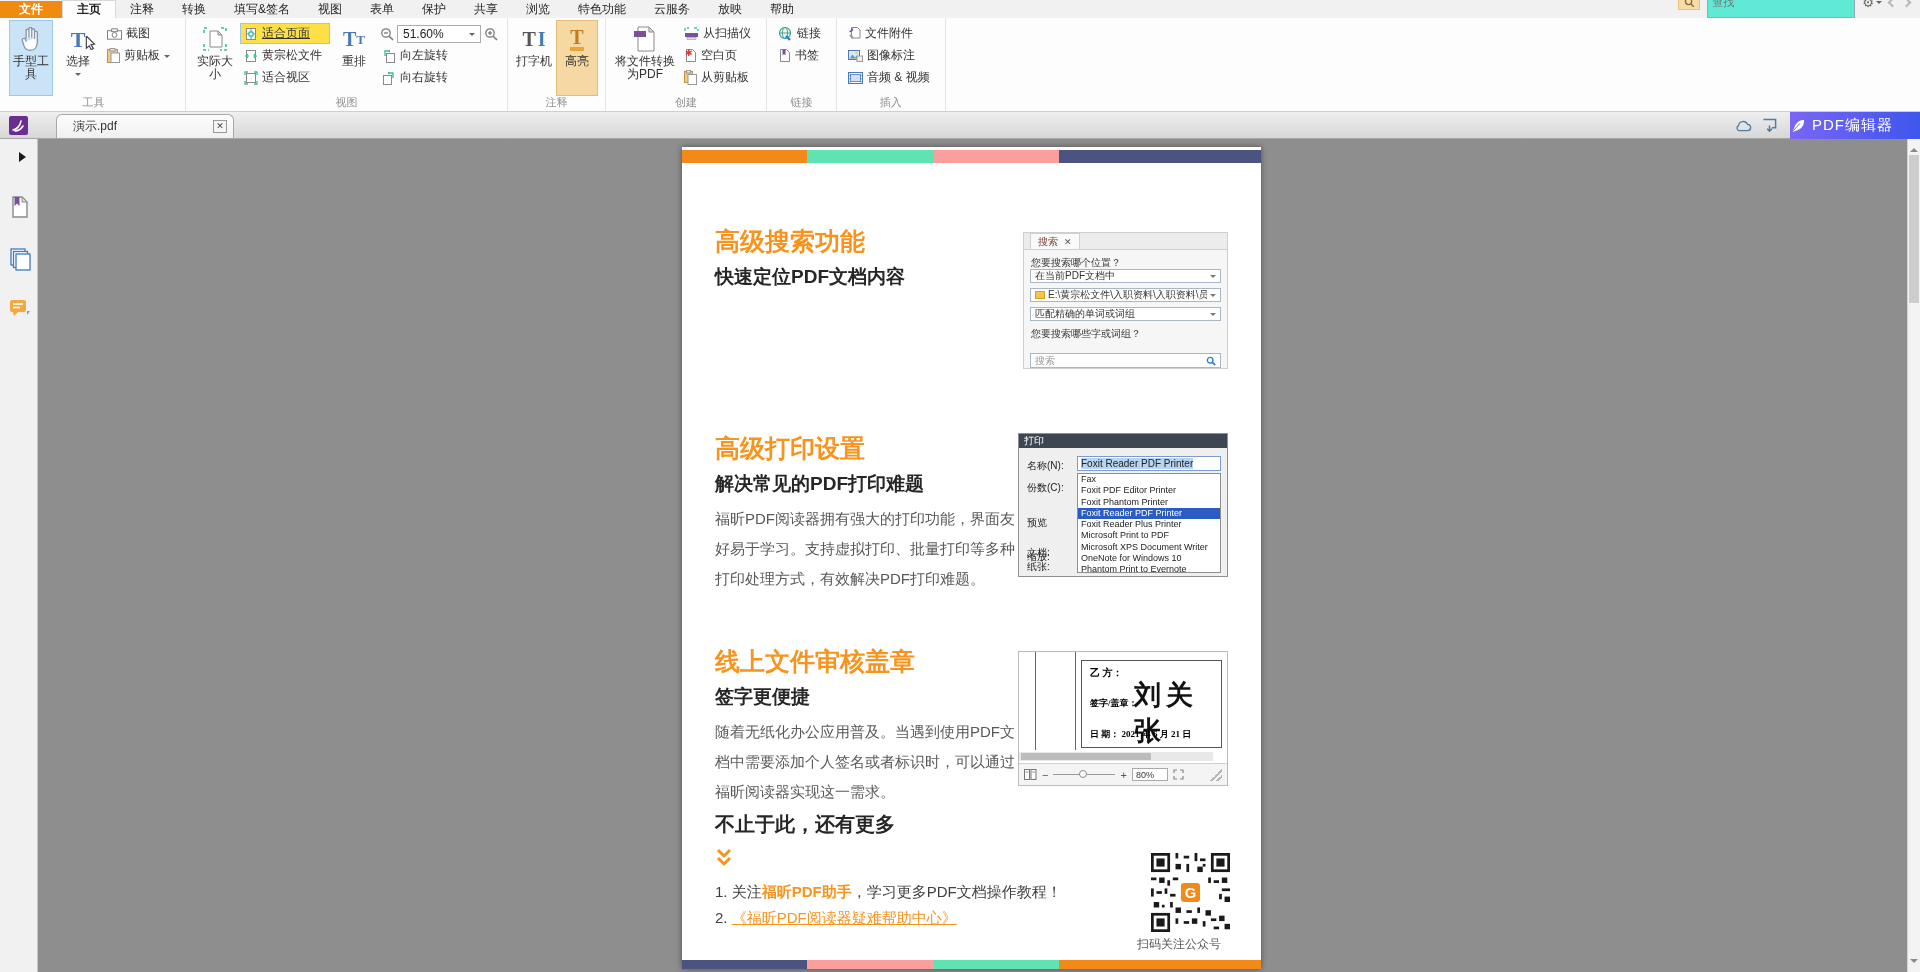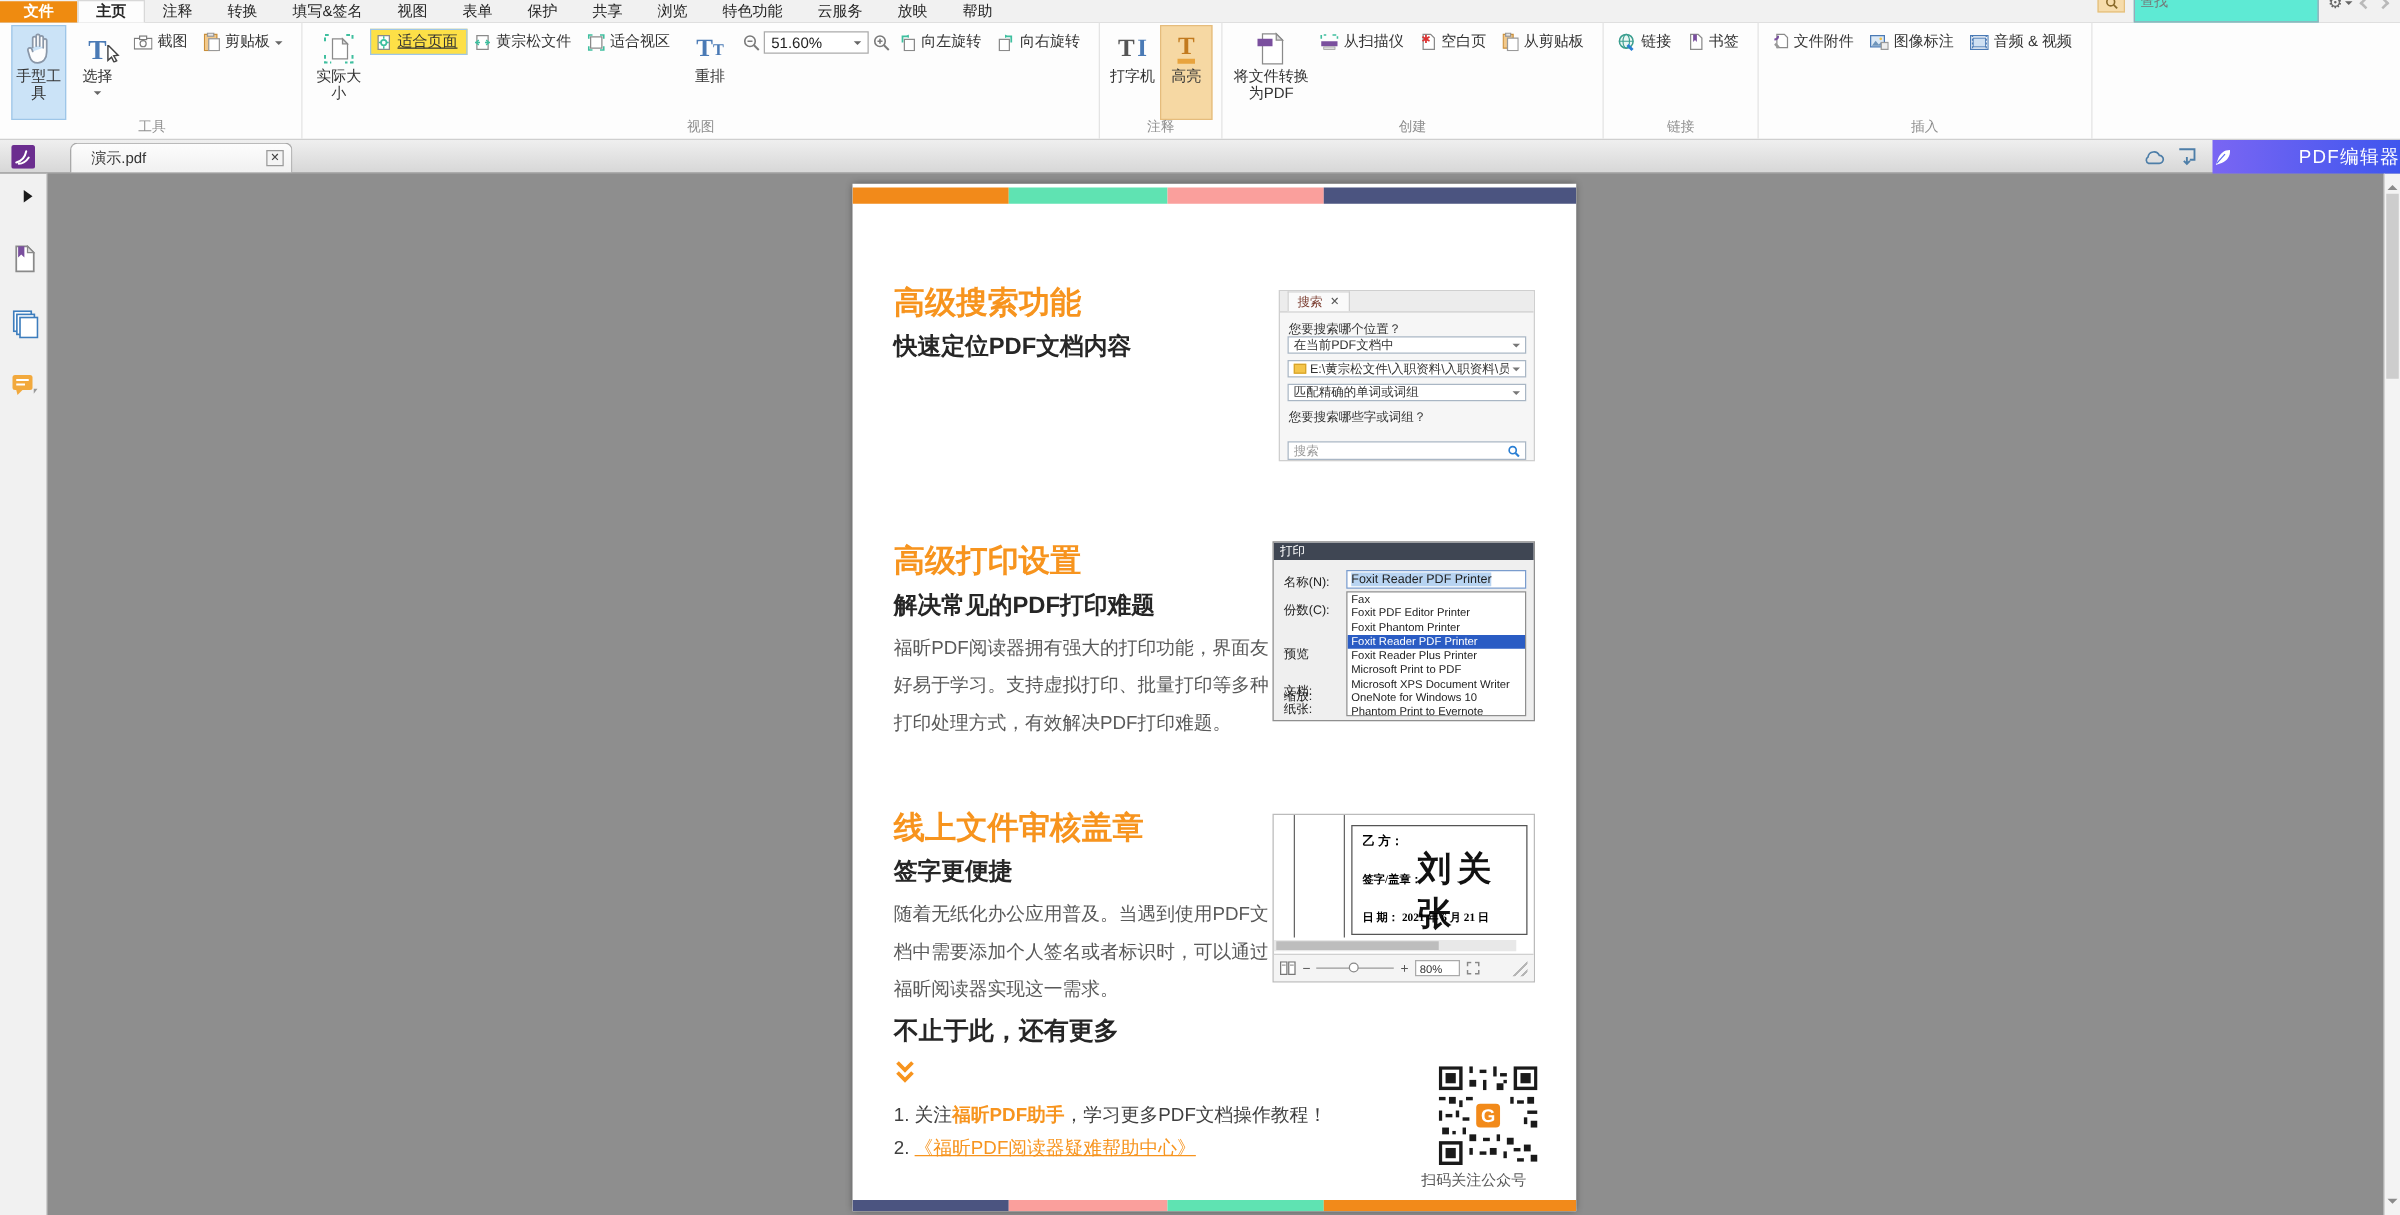--- a/index.html
+++ b/index.html
@@ -24,39 +24,39 @@
   
   .ribbon { height:94px; background:#fdfdfd; border-bottom:1px solid #cfcfcf; display:flex; padding-left:2px; }
   .rgroup { display:flex; flex-direction:column; border-right:1px solid #e4e4e4; padding:2px 7px 0 7px; }
   .rgroup-body { flex:1; display:flex; align-items:stretch; gap:3px; }
   .rgroup-label { height:15px; text-align:center; font-size:11px; color:#8f8f8f; line-height:13px; }
   .btn-big { width:42px; display:flex; flex-direction:column; align-items:center; padding-top:3px; gap:1px;
     font-size:12px; line-height:13px; text-align:center; color:#333; border:1px solid transparent; }
   .btn-big .bicon { height:30px; display:flex; align-items:center; justify-content:center; }
   .btn-big.sel-blue { background:#cbe3f7; border-color:#9ec6e8; }
   .btn-big.sel-tan  { background:#f6d8a3; border-color:#e5bc7c; }
-  .btn-col { display:flex; flex-direction:row; gap:1px; padding-top:3px; }
+  .btn-col { display:flex; flex-direction:column; gap:1px; padding-top:3px; }
   .btn-small { height:21px; display:flex; align-items:center; gap:4px; padding:0 7px 0 3px; font-size:12px; color:#333; border:1px solid transparent; white-space:nowrap; }
   .btn-small.sel-blue { background:#fde047; border-color:#9ec6e8;text-decoration:underline; }
   .zoomrow { height:21px; display:flex; align-items:center; gap:3px; padding:0 2px; }
   .zoombox { width:84px; height:18px; border:1px solid #ababab; background:#fff; display:flex; align-items:center; padding:0 5px; font-size:12px; color:#222; }
   .zoombox .caret { margin-left:auto; }
   .glyphT { font-weight:bold; font-family:"Liberation Serif","DejaVu Serif",serif; }
 
   
   .tabbar { height:27px; background:linear-gradient(#efefef,#d7d7d7); border-bottom:1px solid #a6a6a6; display:flex; align-items:flex-end; position:relative; }
   .foxlogo { position:absolute; left:9px; top:4px; }
   .doctab { margin-left:56px; width:178px; height:24px; background:linear-gradient(#fdfdfd,#f0f0f0); border:1px solid #a9a9a9; border-bottom:none;
     border-radius:6px 6px 0 0; display:flex; align-items:center; font-size:12px; color:#333; padding:0 6px 0 16px; }
   .doctab .title { flex:1; }
   .tabclose { width:14px; height:13px; border:1px solid #9a9a9a; background:#f4f4f4; color:#444; font-size:9px; line-height:11px; text-align:center; }
   .tab-right { position:absolute; right:0; top:0; height:27px; display:flex; align-items:center; }
   .tr-icon { width:26px; height:20px; display:flex; align-items:center; justify-content:center; }
-  .editor-btn { width:150px; height:27px; margin-left:8px; background:linear-gradient(90deg,#7a66f3,#3e56ee); color:#fff;
-    display:flex; align-items:center; justify-content:space-between; gap:6px; font-size:15px; letter-spacing:1px; }
+  .editor-btn { width:130px; height:27px; margin-left:8px; background:linear-gradient(90deg,#7a66f3,#3e56ee); color:#fff;
+    display:flex; align-items:center; justify-content:flex-start; gap:6px; font-size:15px; letter-spacing:1px; }
 
   
   .workspace { height:833px; display:flex; }
   .rail { width:38px; background:#f1f1f1; border-right:1px solid #c3c3c3; position:relative; }
   .rail .expand { position:absolute; top:13px; left:19px; width:0; height:0; border:5px solid transparent; border-left:7px solid #1a1a1a; }
   .rail-ic { position:absolute; left:9px; }
   .docarea { flex:1; position:relative; background:#8e8e8e; overflow:hidden; }
   .vscroll { width:13px; background:#f3f3f3; border-left:1px solid #d4d4d4; position:relative; }
   .vs-arrow { position:absolute; left:2px; width:0; height:0; border:4px solid transparent; }
   .vs-up { top:5px; border-bottom-color:#8a8a8a; }

